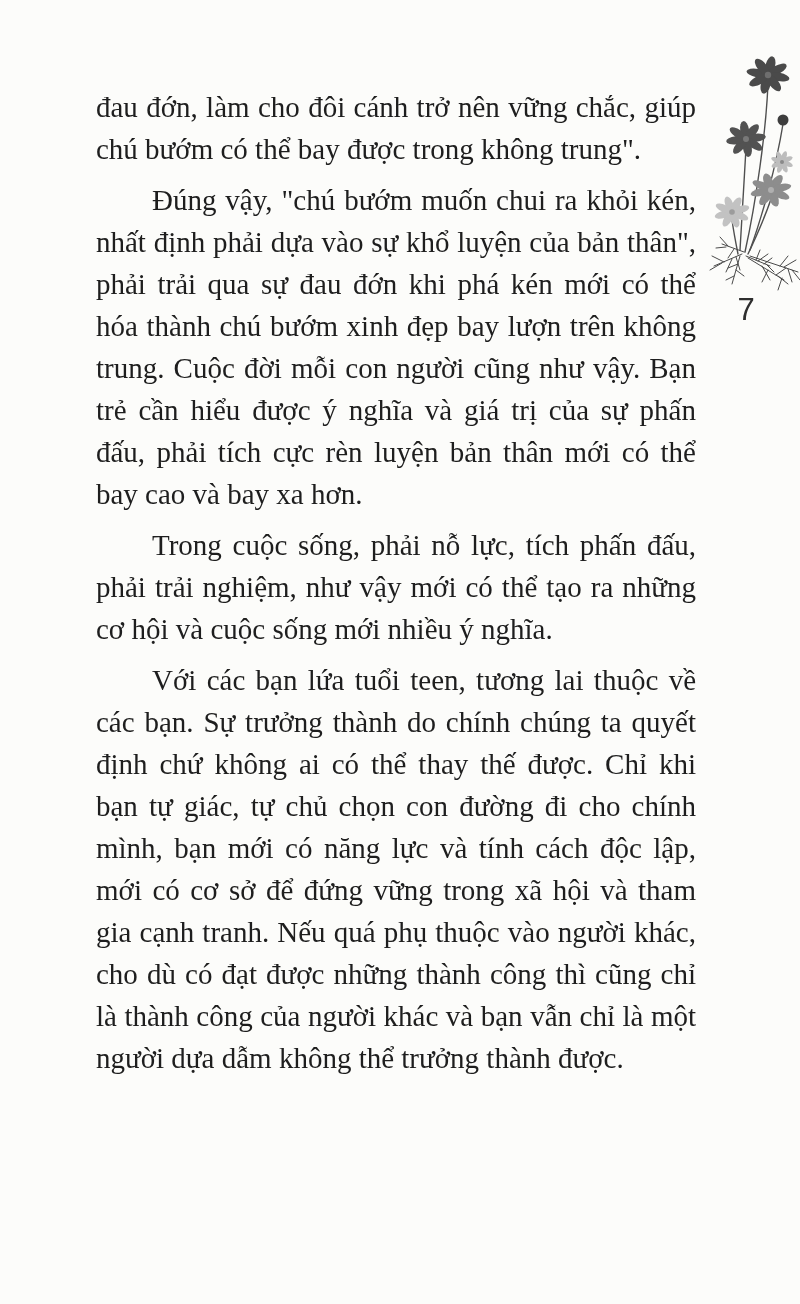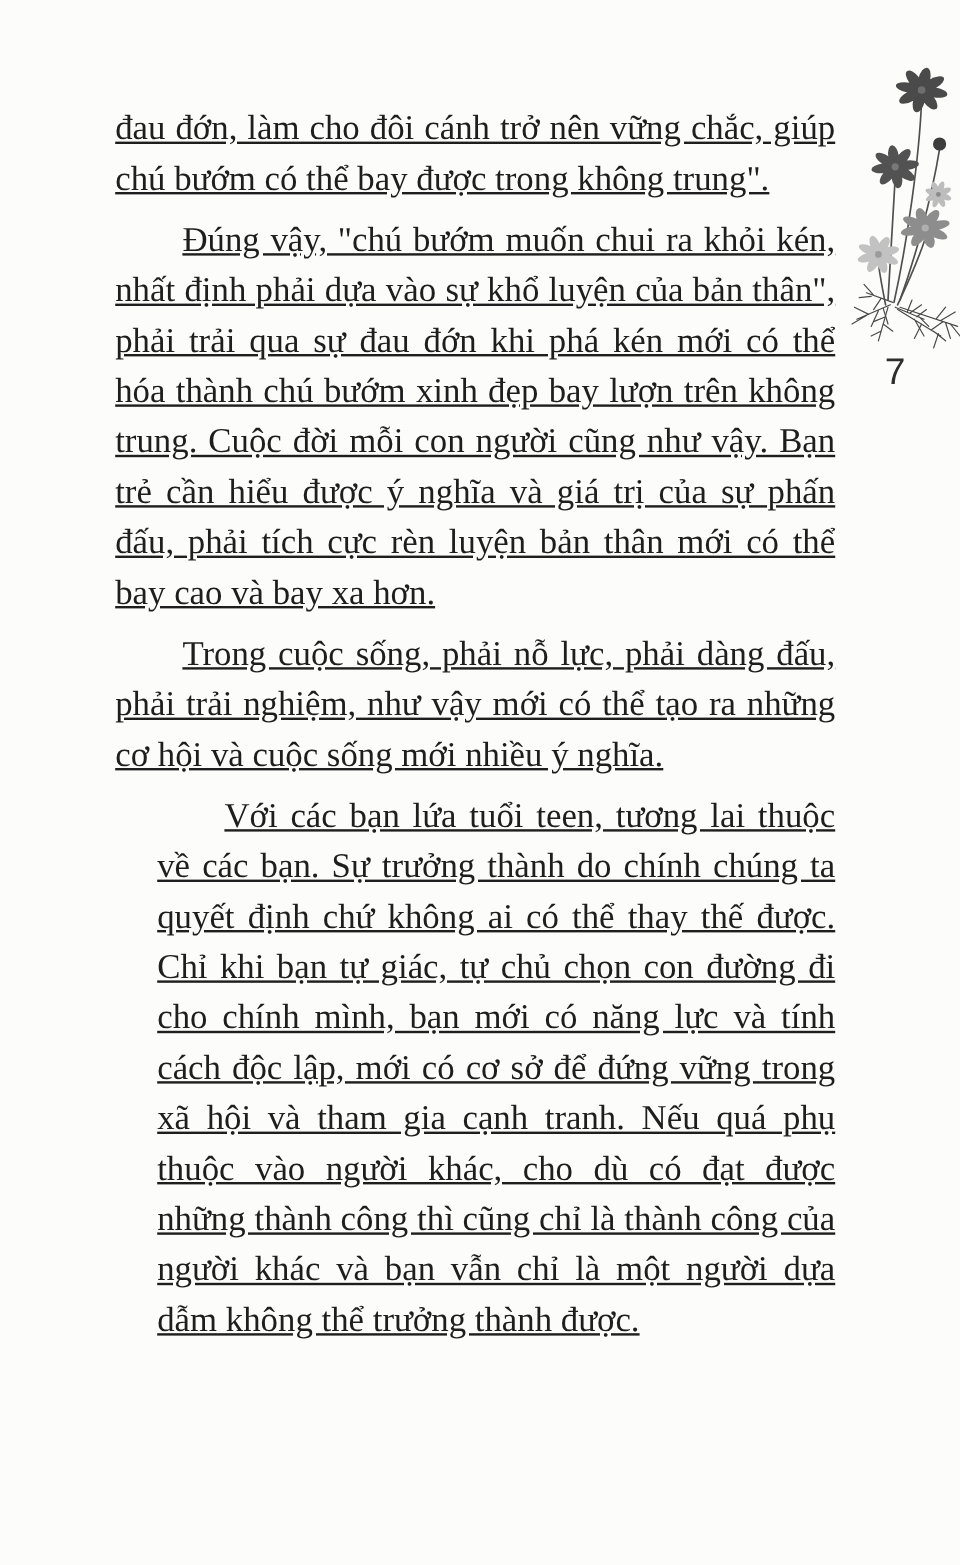--- a/index.html
+++ b/index.html
@@ -36,25 +36,24 @@
   }
   .text-block {
     position: absolute;
     top: 86px;
     left: 96px;
     width: 600px;
     font-size: 29px;
     line-height: 42px;
     color: #1e1e1e;
     text-align: justify;
-    text-decoration: underline;
   }
   .para { margin-bottom: 9px; }
   .para.indent { text-indent: 56px; }
-  .para:last-child { margin-bottom: 0; margin-left: 35px; }
+  .para:last-child { margin-bottom: 0; }
 </style>
 </head>
 <body>
 
 <div class="page">
 
   <div class="decoration">
     <svg width="108" height="242" viewBox="0 0 108 242" xmlns="http://www.w3.org/2000/svg">
       <defs>
         <g id="flower8">
@@ -103,17 +102,17 @@
       <use href="#flower8" transform="translate(40,160) scale(0.95,0.85) rotate(-18)" fill="#c2c2c2"></use>
       <circle cx="40" cy="160" r="2.8" fill="#9c9c9c"></circle>
     </svg>
   </div>
 
   <div class="page-number">7</div>
 
   <div class="text-block">
     <p class="para">đau đớn, làm cho đôi cánh trở nên vững chắc, giúp chú bướm có thể bay được trong không trung".</p>
     <p class="para indent">Đúng vậy, "chú bướm muốn chui ra khỏi kén, nhất định phải dựa vào sự khổ luyện của bản thân", phải trải qua sự đau đớn khi phá kén mới có thể hóa thành chú bướm xinh đẹp bay lượn trên không trung. Cuộc đời mỗi con người cũng như vậy. Bạn trẻ cần hiểu được ý nghĩa và giá trị của sự phấn đấu, phải tích cực rèn luyện bản thân mới có thể bay cao và bay xa hơn.</p>
-    <p class="para indent">Trong cuộc sống, phải nỗ lực, phải dàng đấu, phải trải nghiệm, như vậy mới có thể tạo ra những cơ hội và cuộc sống mới nhiều ý nghĩa.</p>
+    <p class="para indent">Trong cuộc sống, phải nỗ lực, tích phấn đấu, phải trải nghiệm, như vậy mới có thể tạo ra những cơ hội và cuộc sống mới nhiều ý nghĩa.</p>
     <p class="para indent">Với các bạn lứa tuổi teen, tương lai thuộc về các bạn. Sự trưởng thành do chính chúng ta quyết định chứ không ai có thể thay thế được. Chỉ khi bạn tự giác, tự chủ chọn con đường đi cho chính mình, bạn mới có năng lực và tính cách độc lập, mới có cơ sở để đứng vững trong xã hội và tham gia cạnh tranh. Nếu quá phụ thuộc vào người khác, cho dù có đạt được những thành công thì cũng chỉ là thành công của người khác và bạn vẫn chỉ là một người dựa dẫm không thể trưởng thành được.</p>
   </div>
 
 </div>
 
 </body></html>

